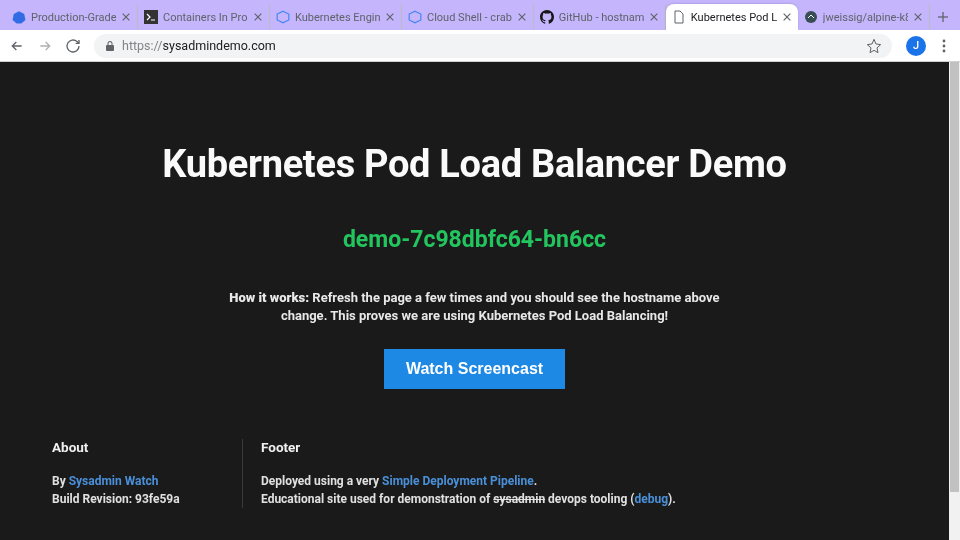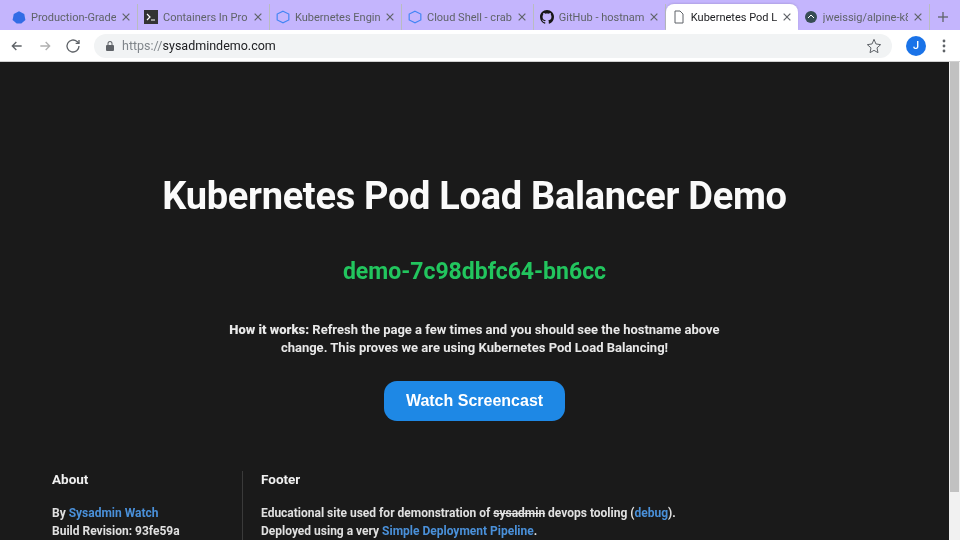--- a/index.html
+++ b/index.html
@@ -27,25 +27,25 @@
   .star { width: 16px; height: 16px; }
   .avatar { width: 20px; height: 20px; border-radius: 50%; background: #1a73e8; color: #fff; display: flex; align-items: center; justify-content: center; font-size: 11px; font-weight: 500; margin-left: 4px; }
   .kebab { width: 16px; height: 16px; margin-left: 4px; margin-right: 2px; }
 
   
   .viewport { position: relative; height: calc(540px - 30px - 32px); background: #fff; }
   .page { position: absolute; top: 0; left: 0; right: 11px; bottom: 0; background: #1a1a1a; color: #eceff4; overflow: hidden; }
   .scrollbar { position: absolute; top: 0; right: 0; width: 11px; height: 100%; background: #f1f1f1; }
   .scroll-thumb { position: absolute; top: 0; left: 1px; width: 9px; height: 90%; background: #c1c1c1; border-radius: 0; }
 
-  .hero { text-align: center; padding: 112px 60px 40px; }
+  .hero { text-align: center; padding: 80px 60px 40px; }
   .hero h1 { font-size: 38px; font-weight: 700; color: #fafafa; margin-bottom: 40px; letter-spacing: -0.3px; }
   .hero h2 { font-size: 23px; font-weight: 700; color: #22c55e; margin-bottom: 36px; }
   .hero p { font-size: 13px; font-weight: 700; color: #e8e8e8; max-width: 520px; margin: 0 auto 24px; line-height: 1.4; }
-  .btn { display: inline-block; background: #1e88e5; color: #fff; font-size: 16px; font-weight: 700; padding: 11px 22px; border: none; border-radius: 13px; cursor: pointer; }
+  .btn { display: inline-block; background: #1e88e5; color: #fff; font-size: 16px; font-weight: 700; padding: 11px 22px; border: none; border-radius: 0; cursor: pointer; }
 
   .footer { display: flex; padding: 10px 52px 20px; gap: 20px; }
   .col-about { width: 170px; }
   .col-footer { border-left: 1px solid #3a3a3a; padding-left: 18px; flex: 1; }
   .footer h4 { font-size: 13.5px; font-weight: 700; color: #f0f0f0; margin-bottom: 18px; }
   .footer .line { font-size: 12px; font-weight: 700; color: #e0e0e0; line-height: 1.45; }
   .footer a { color: #4a90d9; text-decoration: none; }
   .strike { text-decoration: line-through; }
 
   .fav svg { width: 14px; height: 14px; }
@@ -194,21 +194,21 @@
       <button class="btn">Watch Screencast</button>
     </div>
     <div class="footer">
       <div class="col-about">
         <h4>About</h4>
         <div class="line"><span>By </span><a href="#">Sysadmin Watch</a></div>
         <div class="line">Build Revision: 93fe59a</div>
       </div>
       <div class="col-footer">
         <h4>Footer</h4>
+        <div class="line"><span>Deployed using a very </span><a href="#">Simple Deployment Pipeline</a><span>.</span></div>
         <div class="line"><span>Educational site used for demonstration of </span><span class="strike">sysadmin</span><span> devops tooling (</span><a href="#">debug</a><span>).</span></div>
-        <div class="line"><span>Deployed using a very </span><a href="#">Simple Deployment Pipeline</a><span>.</span></div>
       </div>
     </div>
   </div>
   <div class="scrollbar">
     <div class="scroll-thumb"></div>
   </div>
 </div>
 
 </body></html>

